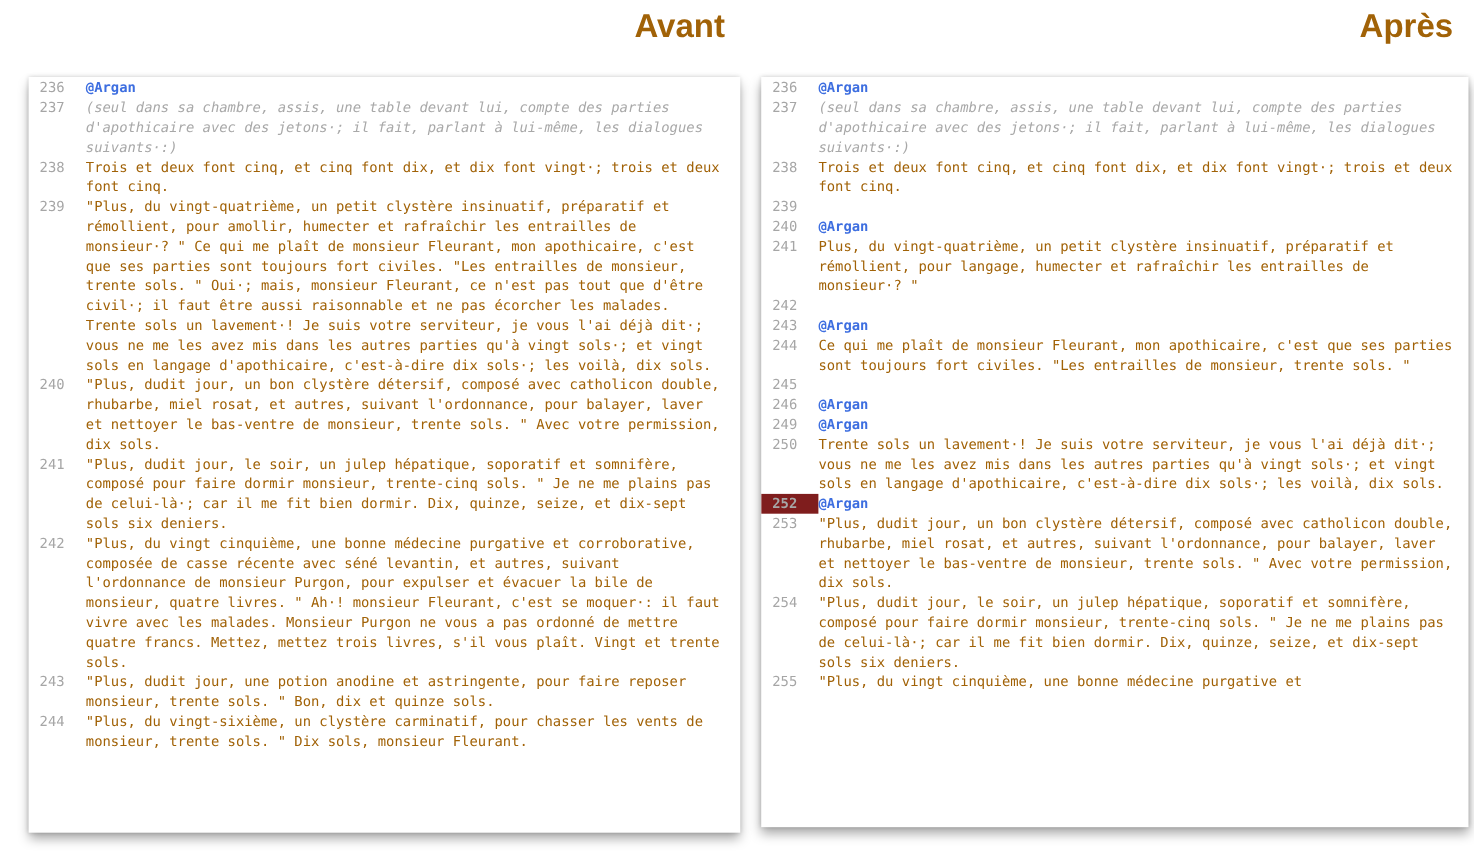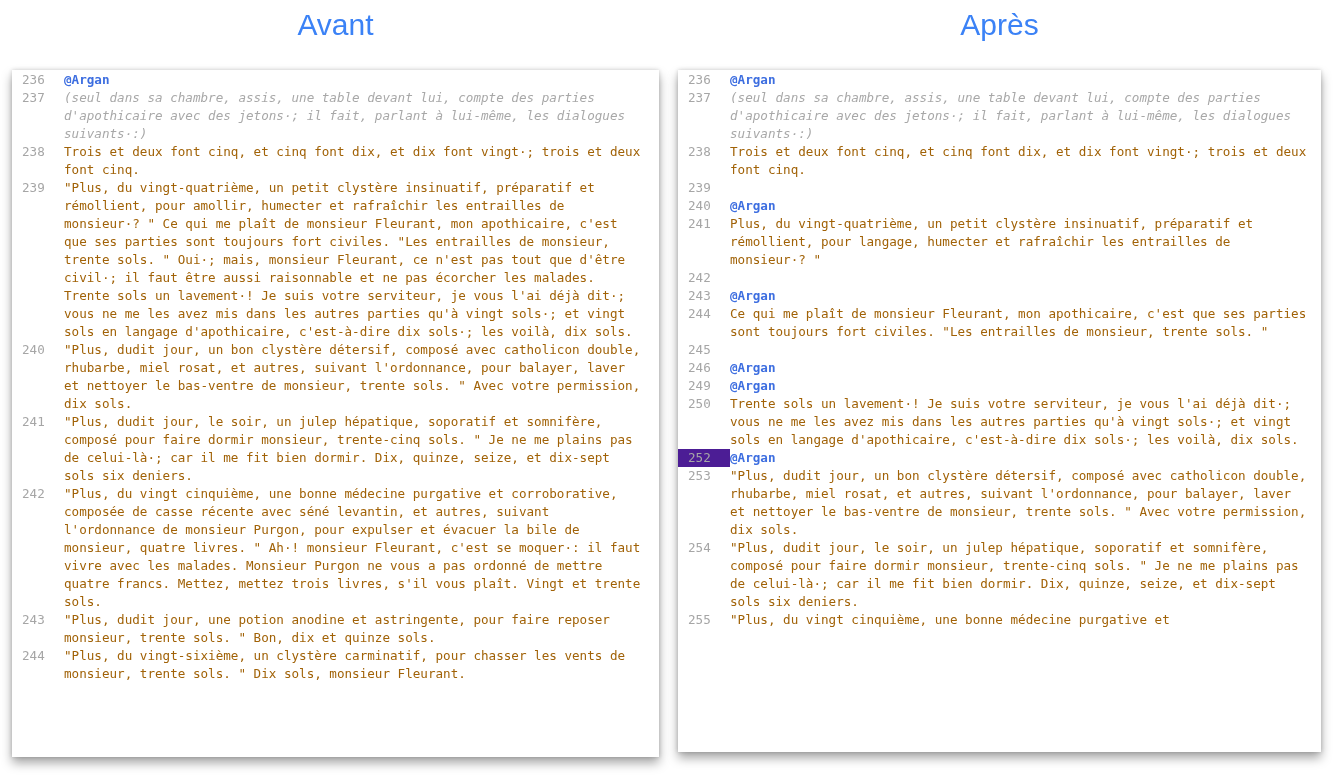--- a/index.html
+++ b/index.html
@@ -1,26 +1,26 @@
 <!DOCTYPE html>
 <html><head>
 <meta charset="utf-8">
 <style>
   html, body { margin:0; padding:0; }
   body { width:1340px; height:783px; background:#ffffff; position:relative; overflow:hidden; font-family:"DejaVu Sans Mono", monospace; }
-  .heading { position:absolute; top:8px; font-family:"Liberation Sans", sans-serif; font-weight:normal; font-size:30px; color:#3b82f6; text-align:center; }
-  .panel { position:absolute; background:#fff; box-shadow: 0 6px 10px rgba(0,0,0,0.35), 0 0 4px rgba(0,0,0,0.18); overflow:hidden; }
+  .heading { position:absolute; top:8px; font-family:"Liberation Sans", sans-serif; font-weight:bold; font-size:30px; color:#a16207; text-align:right; }
+  .panel { position:absolute; background:#fff; box-shadow: 0 6px 10px rgba(0,0,0,0.35), 0 0 4px rgba(0,0,0,0.18); overflow:hidden;margin-left:14px; }
   #left-panel { left:12px; top:70px; width:647px; height:687px; }
   #right-panel { left:678px; top:70px; width:643px; height:682px; }
   #heading-left { left:12px; width:647px; }
   #heading-right { left:678px; width:643px; }
   .lines { padding-top:1px; }
   .row { display:flex; font-size:12.6px; line-height:18px; }
   .gutter { width:52px; flex:none; padding-left:10px; box-sizing:border-box; color:#a6a6a6; }
-  .gutter.current { background:#4c1d95; }
+  .gutter.current { background:#7f1d1d;font-weight:bold; }
   .text { flex:1; padding-right:14px; color:#a16207; white-space:pre-wrap; }
   .text.char { color:#3d6ee0; font-weight:bold; }
   .text.dir { color:#a8a8a8; font-style:italic; }
 </style>
 </head>
 <body>
 
 <div class="heading" id="heading-left">Avant</div>
 <div class="heading" id="heading-right">Après</div>
 

